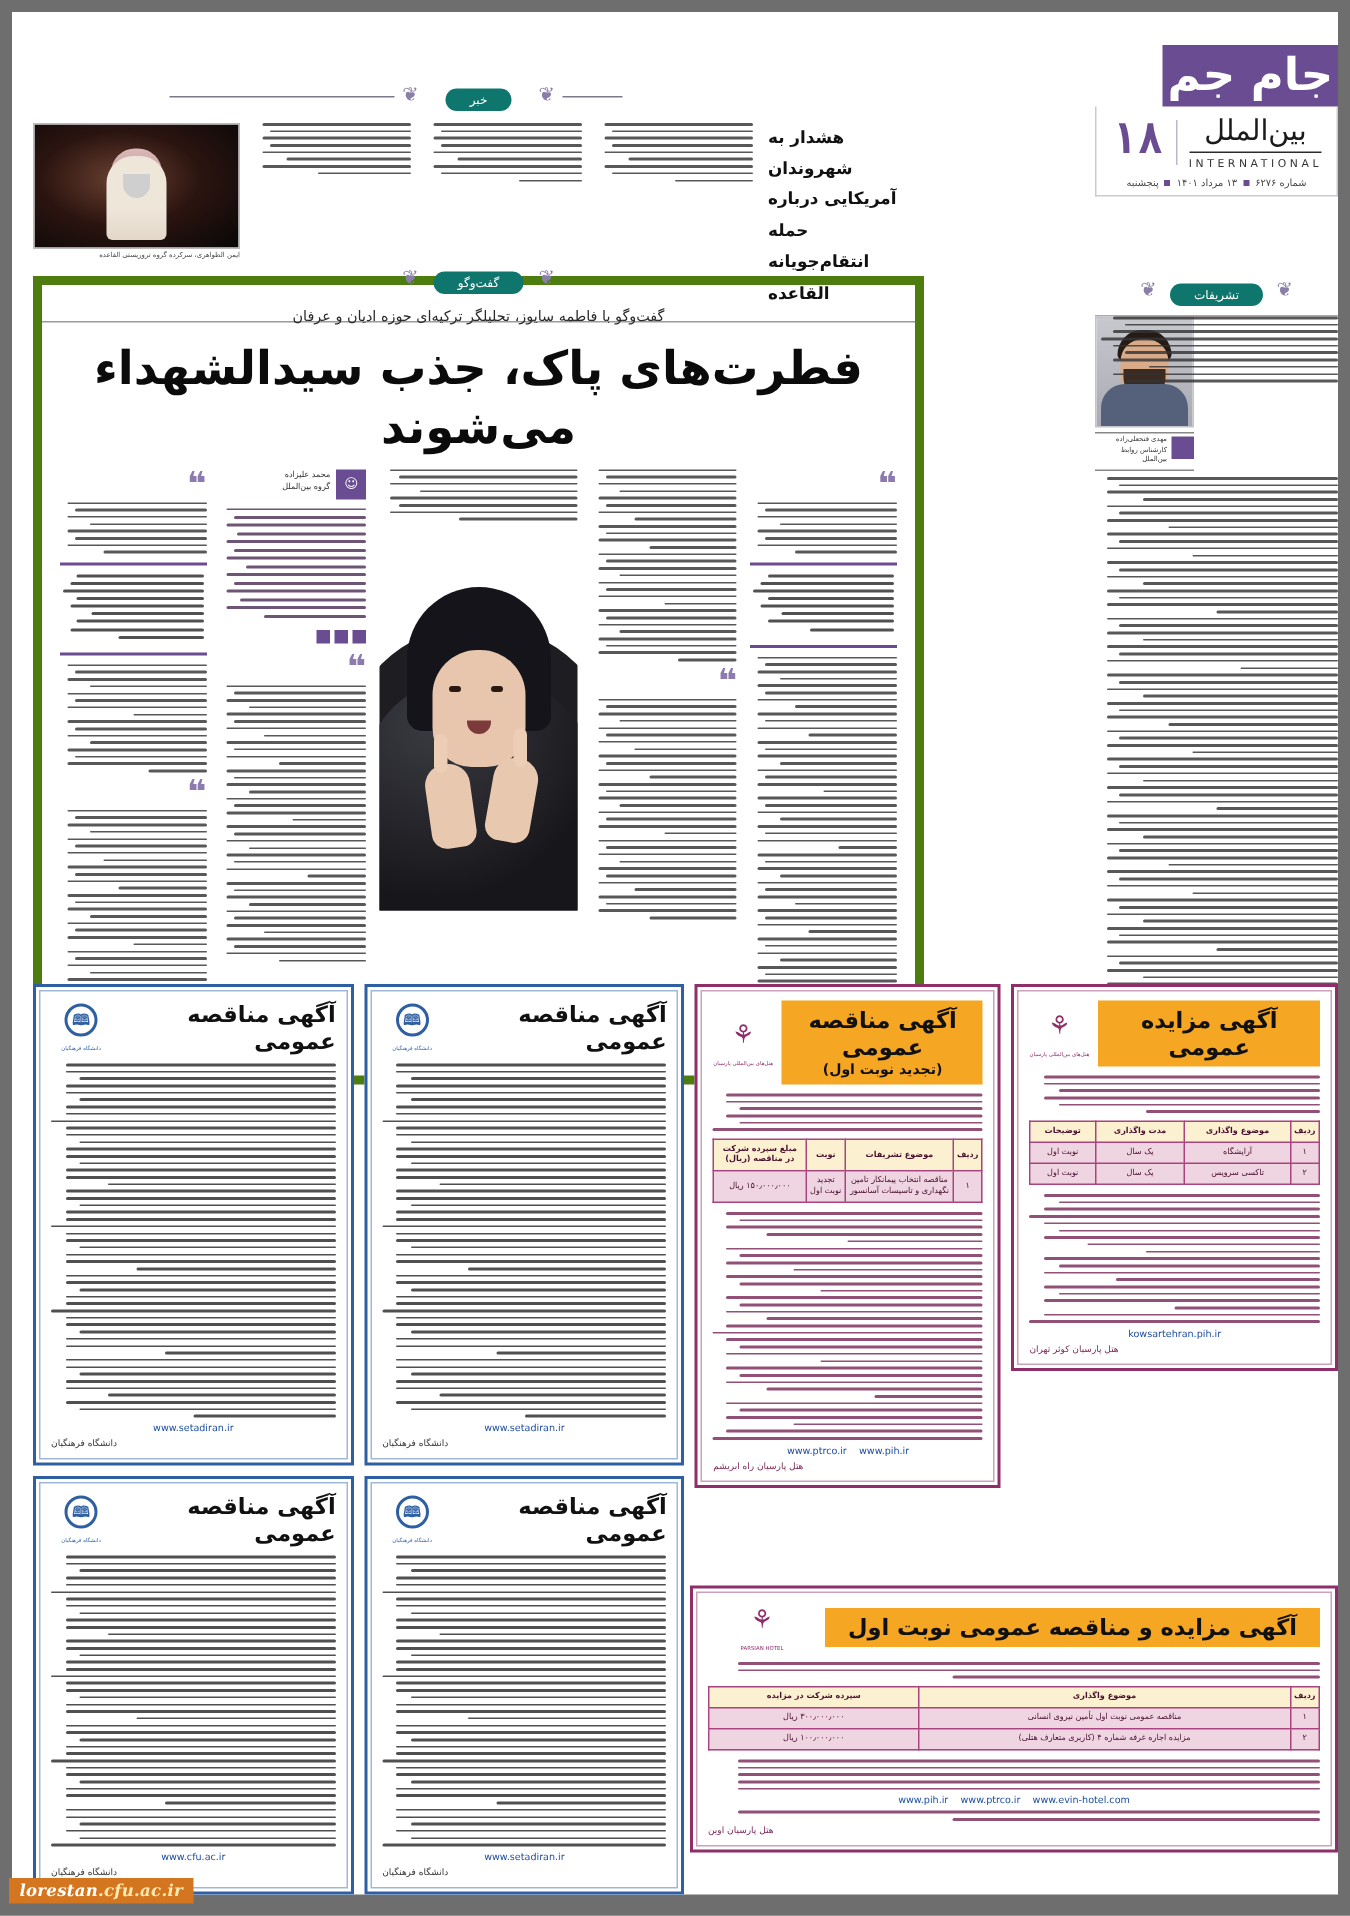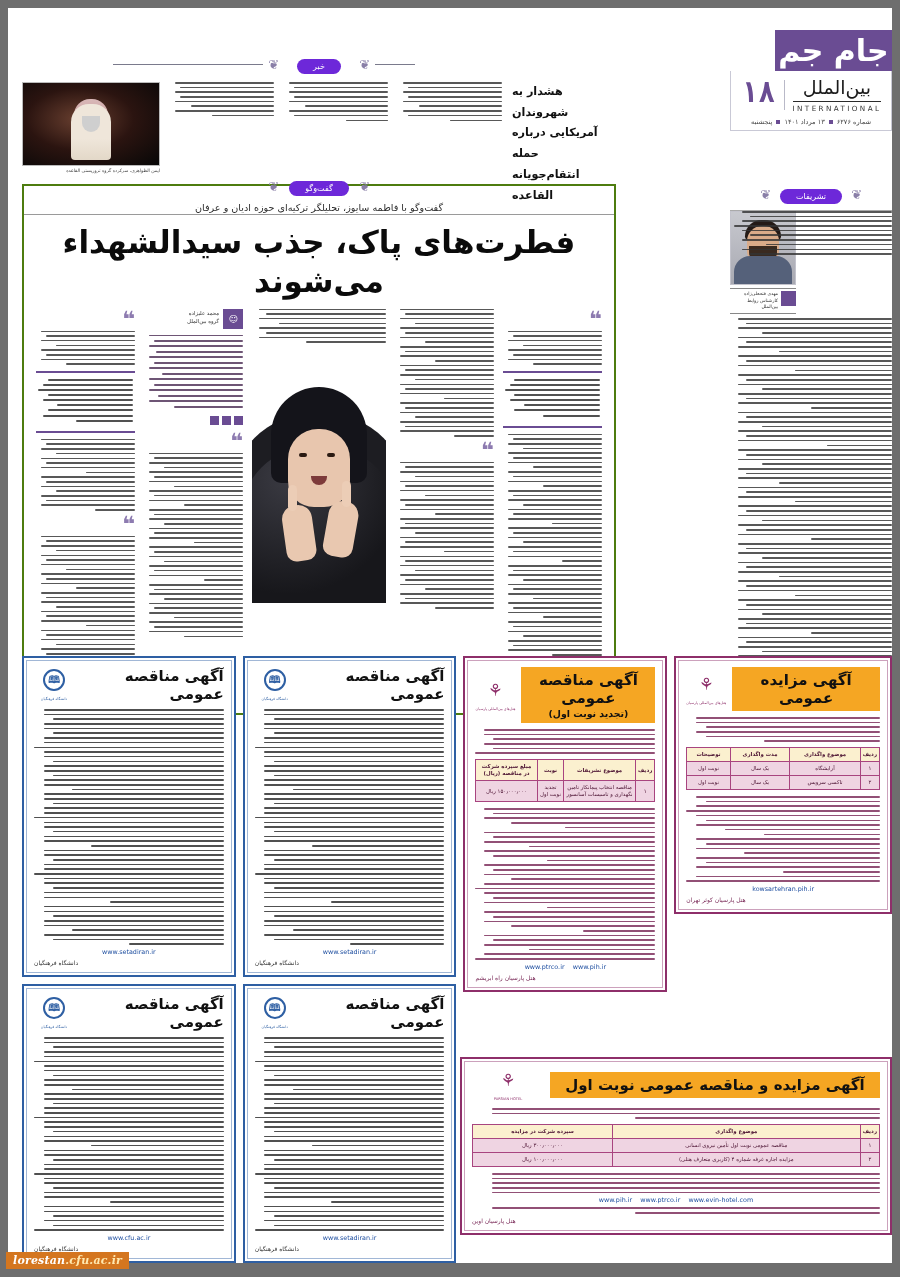--- a/index.html
+++ b/index.html
@@ -56,21 +56,21 @@
   }
   .mast-date {
     margin-top: 5px; font-size: 6.6px; color: #444;
     display: flex; align-items: center; justify-content: center; gap: 4px;
   }
   .sq { width: 4px; height: 4px; background: #6a4c93; display: inline-block; }
 
   
   .pill-wrap { position: relative; text-align: center; }
   .pill {
-    display: inline-block; background: #6d28d9; color: #fff;
+    display: inline-block; background: #0f766e; color: #fff;
     font-size: 8px; padding: 3px 16px; border-radius: 9px;
     position: relative; z-index: 3; letter-spacing: .5px;
   }
   .pill-orn { position: absolute; top: 50%; transform: translateY(-50%);
     color: #8a7fa8; font-size: 13px; z-index: 2; }
   .pill-orn.l { left: 50%; margin-left: 40px; }
   .pill-orn.r { right: 50%; margin-right: 40px; }
   .pill-rule { position: absolute; top: 50%; height: 1px; background: #7a7a8c; z-index:1; }
 
   
@@ -99,21 +99,21 @@
   }
   .tn-photo .beard {
     position: absolute; left: 50%; top: 40%; transform: translateX(-50%);
     width: 18px; height: 16px; border-radius: 0 0 10px 10px; background: #cfcfcf;
   }
   .topnews-rule { border-bottom: 1px solid #9a9a9a; margin-top: 8px; }
 
   
   .interview {
     position: absolute; left: 14px; top: 176px; width: 594px;
-    border: 2px solid #4d7c0f; padding: 12px 12px 8px;
+    border: 6px solid #4d7c0f; padding: 12px 12px 8px;
   }
   .iv-sub { text-align: center; font-size: 9.6px; color: #2a2a2a; margin-top: 4px; }
   .iv-head {
     text-align: center; font-size: 31px; font-weight: bold; color: #0b0b0b;
     margin: 10px 0 4px; line-height: 1.25; letter-spacing: -.4px;
   }
   .iv-body { display: flex; gap: 9px; margin-top: 8px; direction: rtl; }
   .iv-c { flex: 1; }
   .iv-byline { display: flex; align-items: flex-start; gap: 4px; justify-content: flex-start; margin-bottom: 6px; }
   .iv-byline .av {

